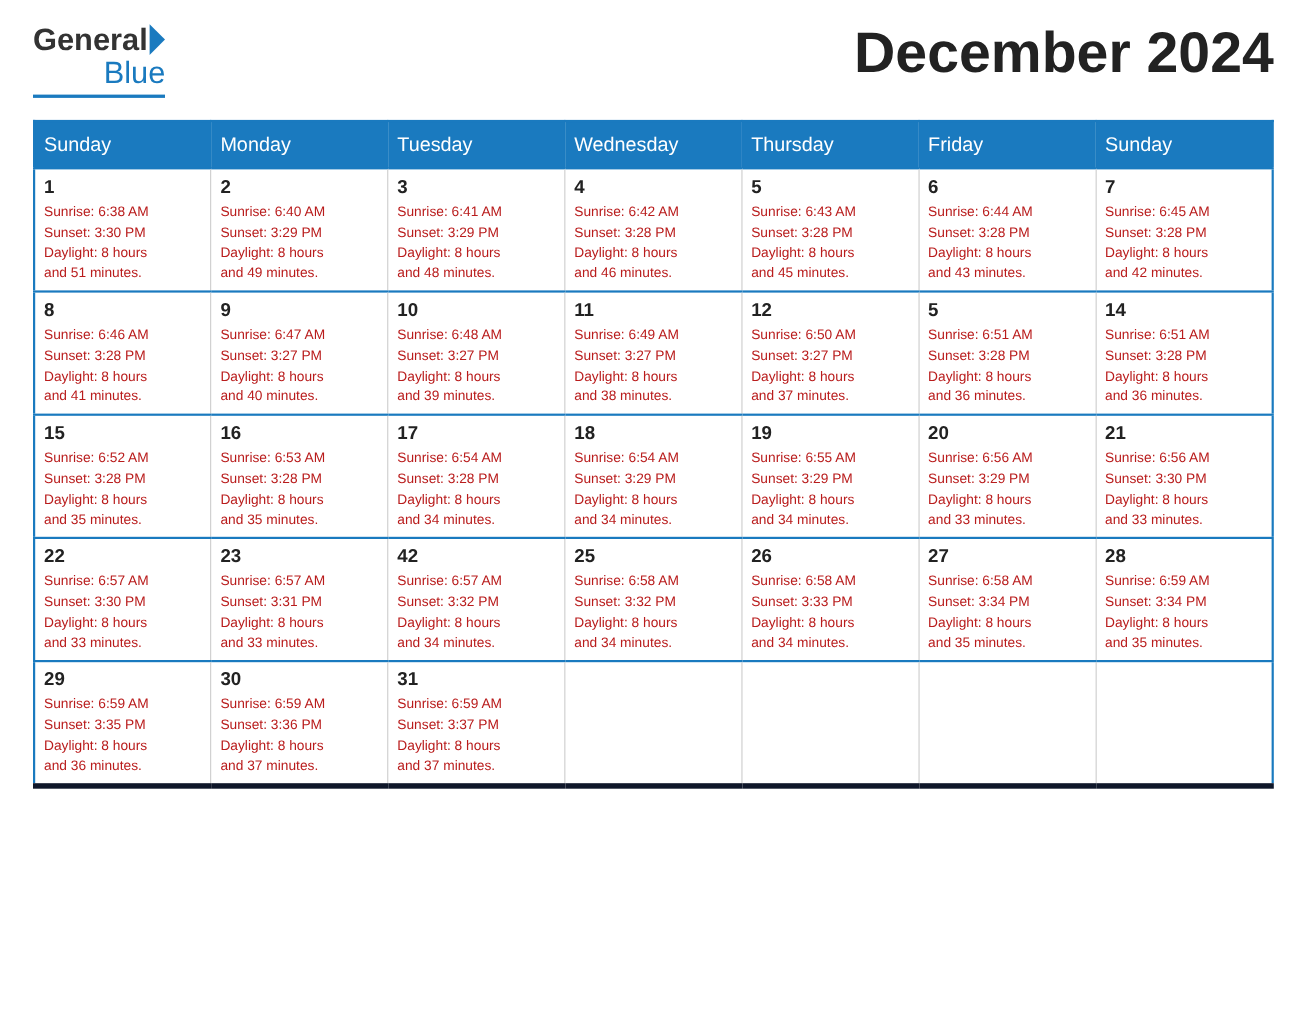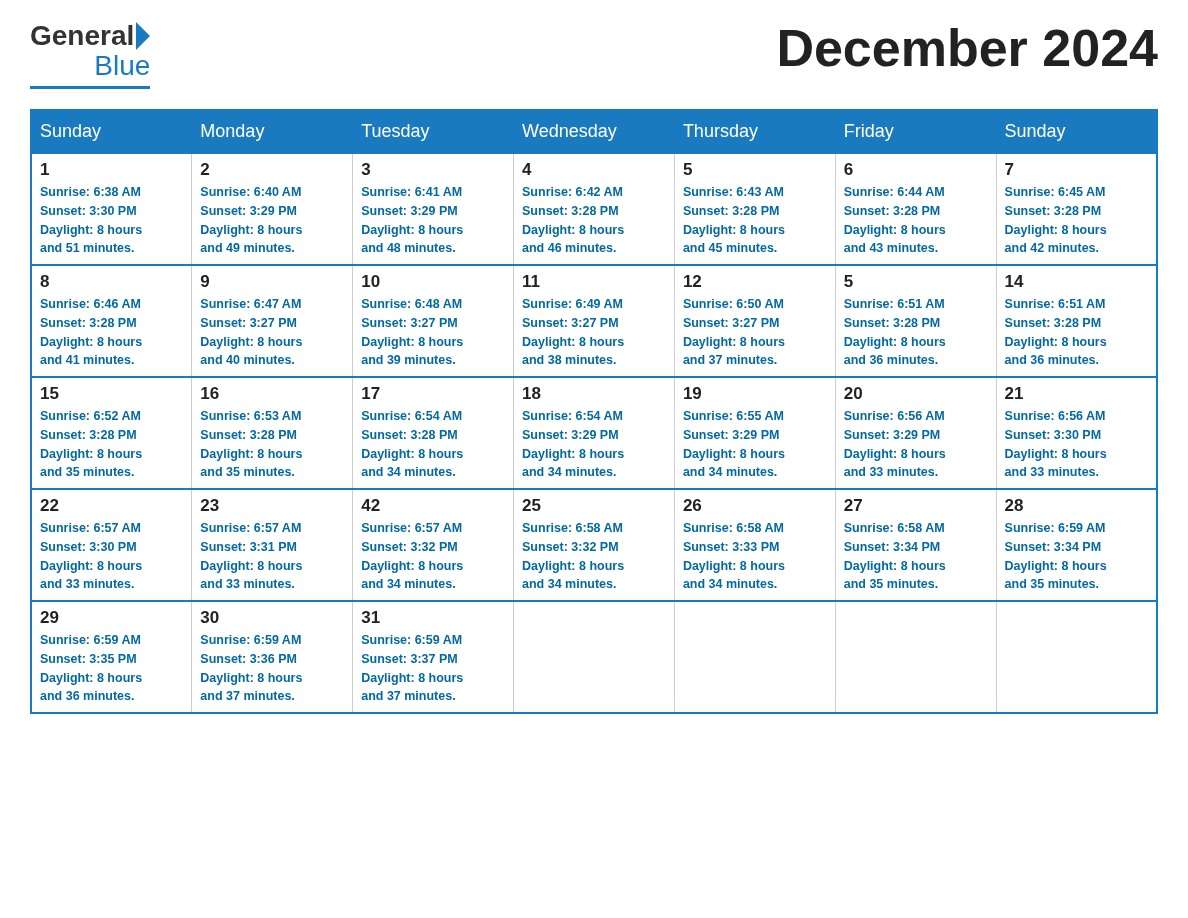--- a/index.html
+++ b/index.html
@@ -89,26 +89,25 @@
       min-height: 90px;
     }
     .day-number {
       font-size: 17px;
       font-weight: bold;
       color: #222;
       margin-bottom: 3px;
     }
     .day-info {
       font-size: 12.5px;
-      color: #0369a1;
+      color: #b91c1c;
       line-height: 1.5;
-      font-weight: bold;
     }
     tr:last-child td {
-      border-bottom: 1px solid #0f172a;
+      border-bottom: 5px solid #0f172a;
     }
   </style>
 </head>
 <body>
 
 <div class="header">
   <div class="logo">
     <div class="logo-text">
       <span class="logo-general">General</span>
       <span class="logo-arrow"></span>

